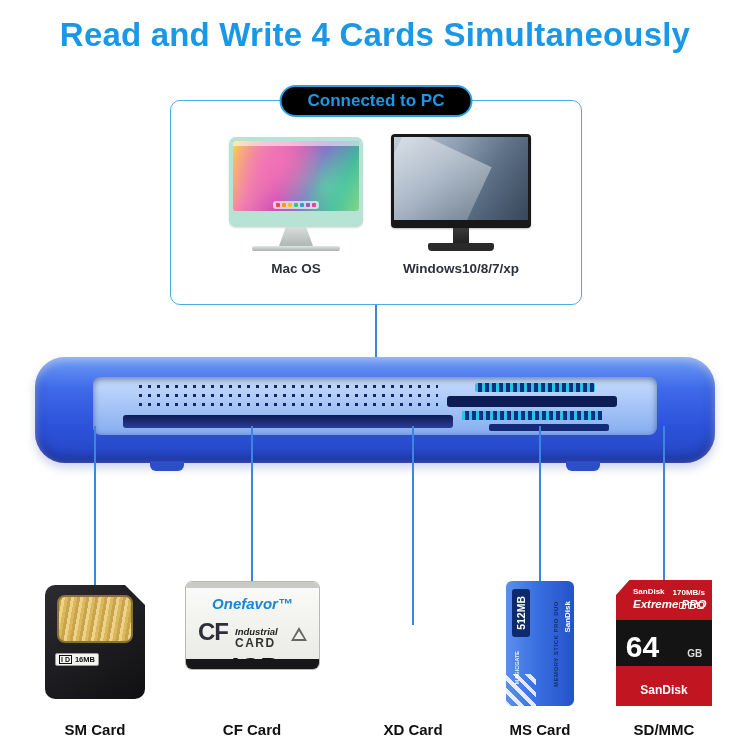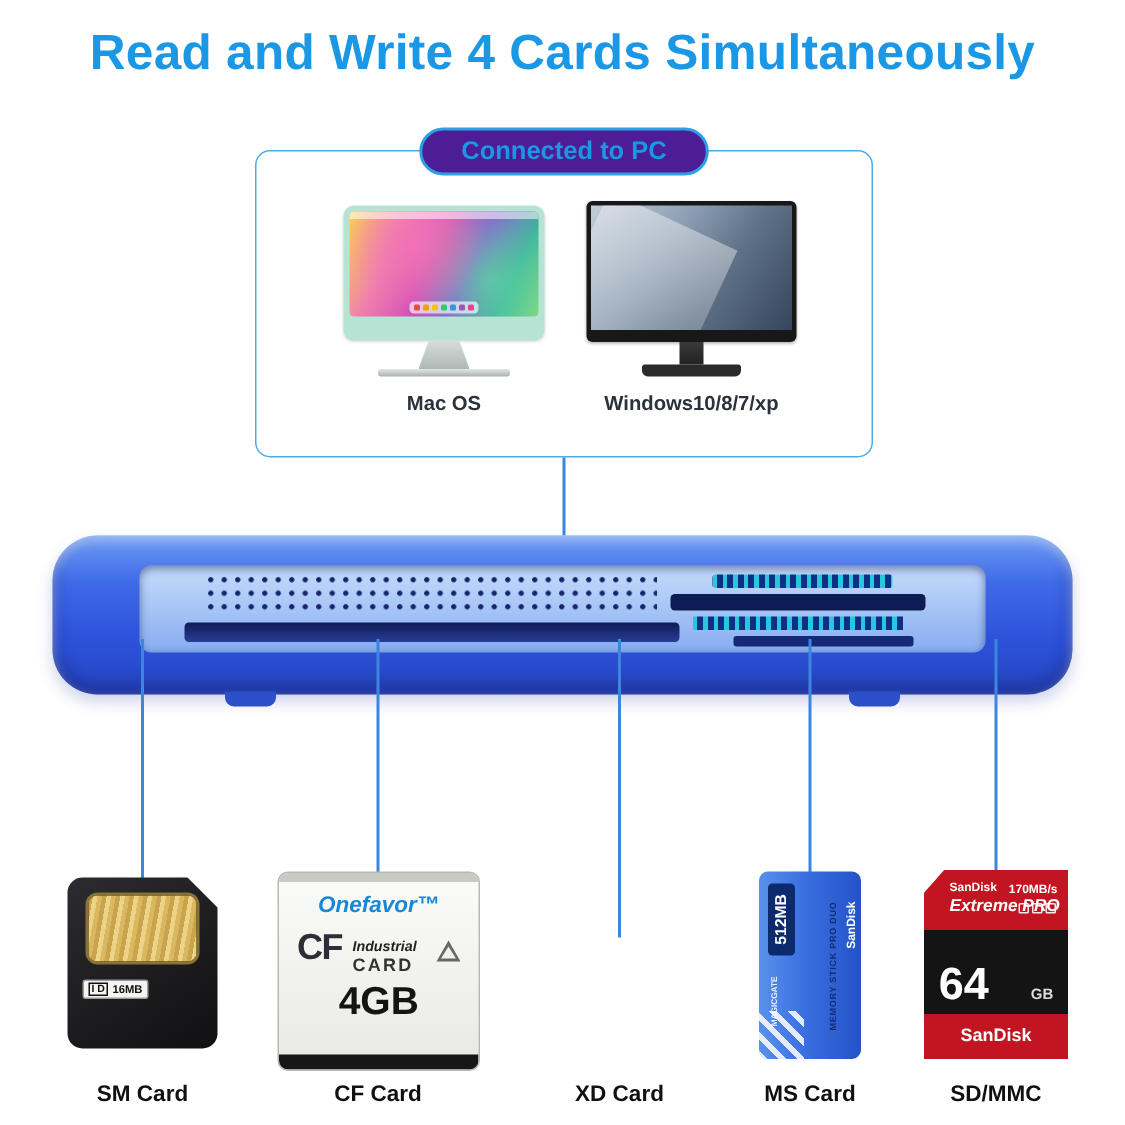--- a/index.html
+++ b/index.html
@@ -8,21 +8,21 @@
   .canvas { position:relative; width:750px; height:750px; background:#fff; overflow:hidden; }
 
   
   .title { position:absolute; top:16px; left:0; width:100%; text-align:center;
            font-size:33px; font-weight:700; color:#1b98e5; letter-spacing:.2px; }
 
   
   .pc-box { position:absolute; left:170px; top:100px; width:412px; height:205px;
             border:1px solid #4aaee6; border-radius:10px; }
   .pc-badge { position:absolute; left:50%; transform:translateX(-50%); top:-16px;
-              background:#4c1d95; border:2px solid #2ba0e4; border-radius:18px;
+              background:#000000; border:2px solid #2ba0e4; border-radius:18px;
               padding:4px 26px; color:#1b98e5; font-weight:700; font-size:17px;
               white-space:nowrap; }
 
   .os-label { margin-top:10px; text-align:center; font-size:13.5px; font-weight:700; color:#2b323b; }
 
   
   .imac { position:absolute; left:58px; top:36px; width:134px; }
   .imac-screen { width:134px; height:90px; background:#b7e3d4; border-radius:7px;
                  padding:4px 4px 16px; box-shadow:0 1px 2px rgba(0,0,0,.15); }
   .imac-display { width:100%; height:100%; border-radius:3px; position:relative; overflow:hidden;
@@ -92,21 +92,21 @@
   .sm-notch { position:absolute; top:-1px; right:-1px; width:22px; height:22px; background:#fff;
              clip-path:polygon(0 0, 100% 0, 100% 100%); }
   .sm-gold { position:absolute; left:12px; top:10px; width:76px; height:48px; border-radius:8px;
              border:2px solid #8a7136;
              background:repeating-linear-gradient(100deg,#caa44c 0 3px,#ecd388 3px 6px,#d9b85f 6px 9px); }
   .sm-chip { position:absolute; left:10px; top:68px; background:#f4f4f0; border:1px solid #9a9a96;
              border-radius:2px; padding:1px 3px; display:flex; gap:3px; align-items:center;
              font-size:7.5px; color:#111; font-weight:700; }
   .sm-idbox { border:1px solid #111; padding:0 1px; font-size:7px; }
 
-  .card-cf { left:185px; top:581px; width:135px; height:133px; border-radius:7px; overflow:hidden;
+  .card-cf { left:185px; top:581px; width:135px; height:89px; border-radius:7px; overflow:hidden;
              background:linear-gradient(#fbfbf9,#e8e8e4); border:1px solid #b9b9b4; }
   .cf-top { height:6px; background:#cacac5; }
   .cf-brand { text-align:center; margin-top:7px; color:#1787d8; font-weight:700;
               font-style:italic; font-size:15px; }
   .cf-row { display:flex; align-items:center; padding:2px 12px 0; gap:7px; }
   .cf-logo { font-size:24px; font-weight:800; color:#2e2e38; letter-spacing:-1px; line-height:1; }
   .cf-type { line-height:1.1; margin-top:13px; }
   .cf-t1 { font-size:9.5px; font-style:italic; font-weight:700; color:#222; display:block; }
   .cf-t2 { font-size:12px; font-weight:800; letter-spacing:1.5px; color:#333; display:block; }
   .cf-tri { margin-left:auto; position:relative; width:0; height:0; margin-top:3px;
@@ -140,21 +140,21 @@
   .ms-stripes { position:absolute; left:0; bottom:0; width:30px; height:32px;
              background:repeating-linear-gradient(45deg, rgba(255,255,255,.85) 0 4px, transparent 4px 9px); }
 
   .card-sd { left:616px; top:580px; width:96px; height:126px; background:#c11622;
              clip-path:polygon(14% 0, 100% 0, 100% 100%, 0 100%, 0 12%); }
   .sd-brand-top { position:absolute; left:17px; top:7px; font-size:8px; color:#fff; font-weight:700; }
   .sd-series { position:absolute; left:17px; top:18px; font-size:11.5px; color:#fff; font-weight:800; font-style:italic; }
   .sd-speed { position:absolute; right:7px; top:8px; font-size:8px; color:#fff; font-weight:700; }
   .sd-marks { position:absolute; right:8px; top:22px; display:flex; gap:2px; }
   .sd-mark { width:7px; height:7px; border:1px solid rgba(255,255,255,.9); border-radius:1px; display:block; }
-  .sd-black { position:absolute; left:0; right:0; top:40px; height:56px; background:#141414;
+  .sd-black { position:absolute; left:0; right:0; top:40px; height:46px; background:#141414;
               display:flex; align-items:flex-end; justify-content:center; gap:3px; padding-bottom:7px; }
   .sd-cap { font-size:30px; font-weight:800; color:#fff; line-height:.85; }
   .sd-unit { font-size:10px; font-weight:700; color:#ddd;padding-left:25px; }
   .sd-brand-bottom { position:absolute; left:0; right:0; bottom:9px; text-align:center;
               color:#fff; font-weight:700; font-size:12px; }
 
   
   .card-label { position:absolute; top:721px; width:120px; text-align:center;
                 font-size:15px; font-weight:700; color:#101010; }
   .lbl-sm { left:35px; } .lbl-cf { left:192px; } .lbl-xd { left:353px; }

